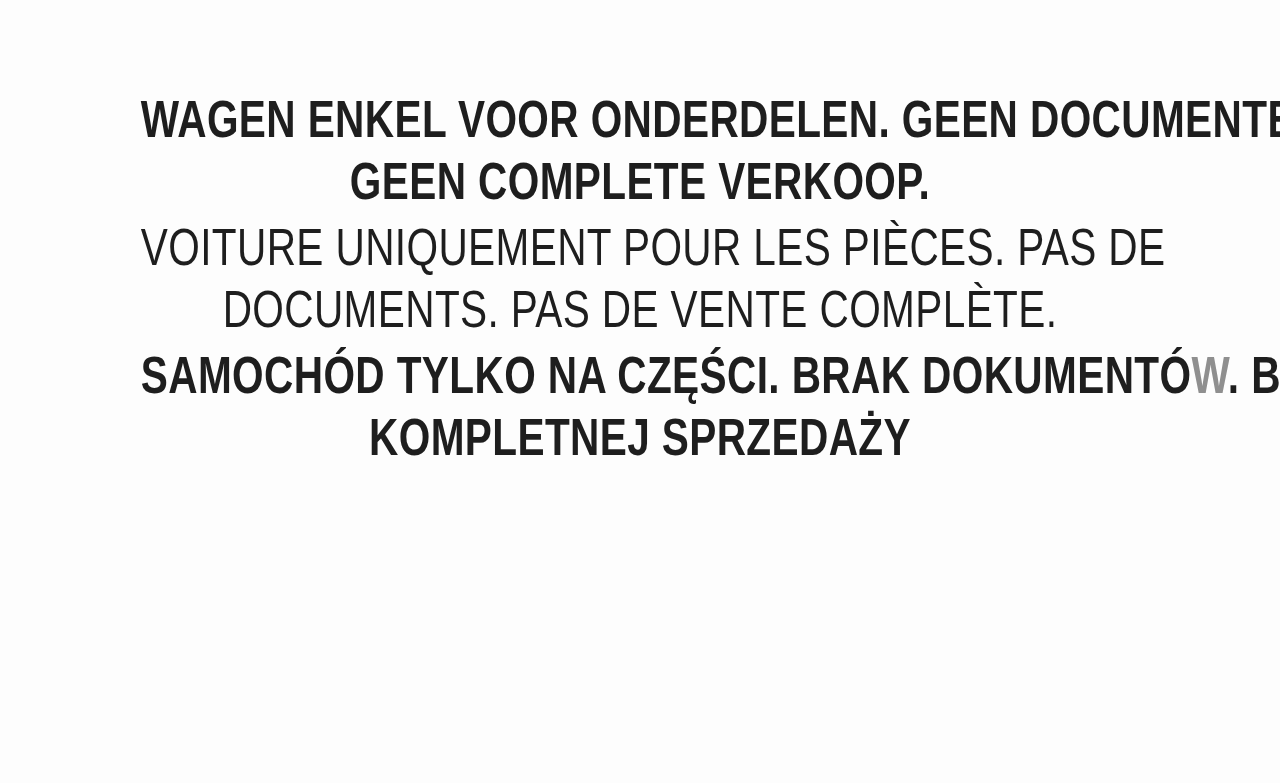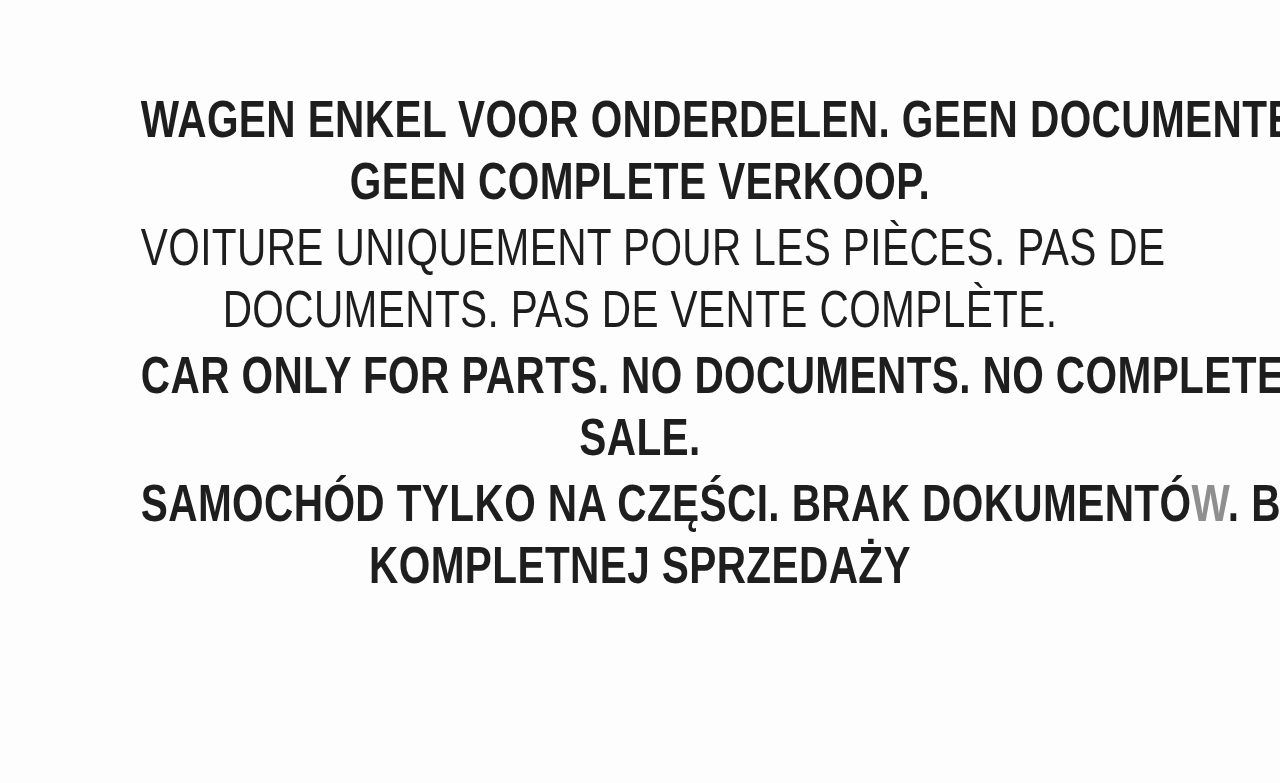--- a/index.html
+++ b/index.html
@@ -63,22 +63,18 @@
   <div class="notice" id="notice">
       <div class="para bold">
         <div class="line"><span class="seg-default">WAGEN ENKEL VOOR ONDERDELEN. GEEN DOCUMENTEN.</span></div>
         <div class="line"><span class="seg-default">GEEN COMPLETE VERKOOP.</span></div>
       </div>
       <div class="para normal">
         <div class="line"><span class="seg-default">VOITURE UNIQUEMENT POUR LES PIÈCES. PAS DE</span></div>
         <div class="line"><span class="seg-default">DOCUMENTS. PAS DE VENTE COMPLÈTE.</span></div>
       </div>
       <div class="para bold">
-        <div class="line"><span class="seg-default">CAR ONLY FOR PARTS. NO DOCUMENTS. NO COMPLETE</span></div>
-        <div class="line"><span class="seg-default">SALE.</span></div>
-      </div>
-      <div class="para bold">
         <div class="line"><span class="seg-default">SAMOCHÓD TYLKO NA CZĘŚCI. BRAK DOKUMENTÓ</span><span class="seg-watermark">W</span><span class="seg-default">. BRAK</span></div>
         <div class="line"><span class="seg-default">KOMPLETNEJ SPRZEDAŻY</span></div>
       </div>
     </div>
   <div class="hatch-overlay"></div>
 </div>
 
 </body></html>

